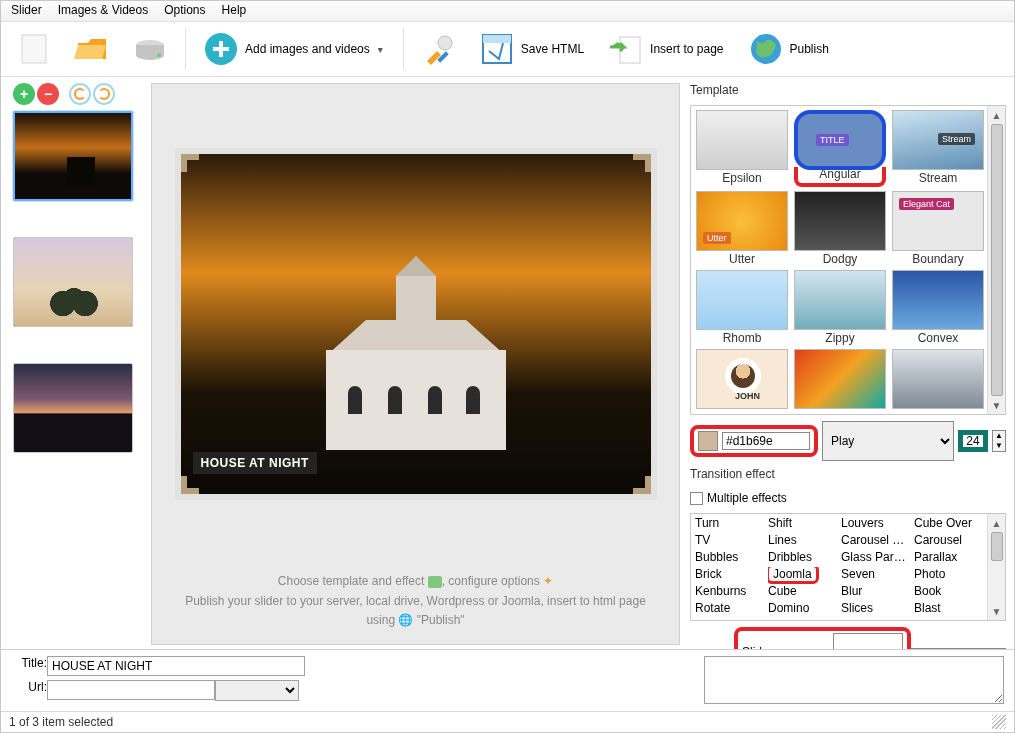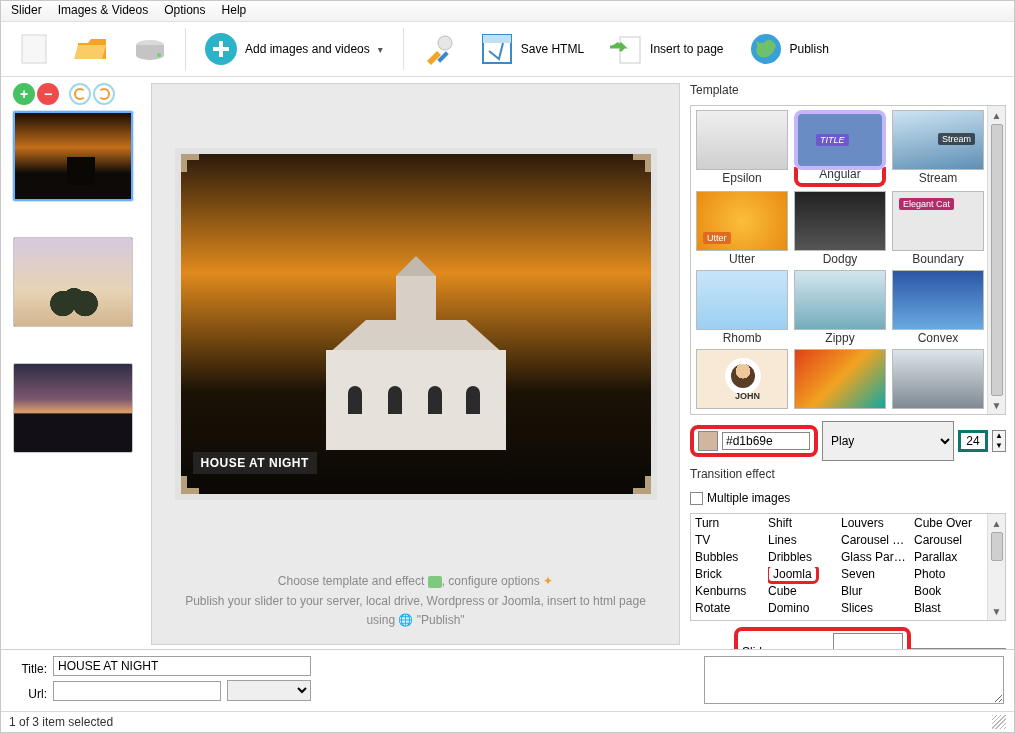--- a/index.html
+++ b/index.html
@@ -55,52 +55,52 @@
 .hint .mini-ico{display:inline-block;width:14px;height:12px;background:#7fc97f;vertical-align:middle;border-radius:2px;}
 
 
 .right { width:330px; padding:6px 8px 4px 6px; display:flex; flex-direction:column; gap:6px; overflow:hidden;}
 .panel-label{color:#333;margin-bottom:2px;}
 .templates-wrap{height:320px;border:1px solid #c8c8c8;display:flex;}
 .templates-grid{flex:1;overflow-y:auto;padding:4px 2px 4px 4px;display:grid;grid-template-columns:repeat(3,1fr);gap:4px 4px;grid-auto-rows:min-content;}
 .tpl{display:flex;flex-direction:column;align-items:center;gap:1px;cursor:pointer;}
 .tpl-thumb{width:92px;height:60px;border:1px solid #bbb;position:relative;overflow:hidden;}
 .tpl.highlight{position:relative;}
-.tpl.highlight .tpl-thumb{border:4px solid #c4b5fd;border-radius:8px;font-style:italic;}
+.tpl.highlight .tpl-thumb{border:4px solid #1d4ed8;border-radius:16px;}
 .tpl-name{text-align:center;color:#333;}
 .tpl.highlight .tpl-name{border-bottom:4px solid #e62128;border-left:4px solid #e62128;border-right:4px solid #e62128;border-radius:0 0 8px 8px;margin-top:-4px;padding:0 13px 2px;background:#fff;width:92px;}
 .scroll-col{width:18px;background:#f0f0f0;border-left:1px solid #dcdcdc;display:flex;flex-direction:column;align-items:center;justify-content:space-between;padding:2px 0;}
 .scroll-arrow{width:14px;height:14px;display:flex;align-items:center;justify-content:center;color:#666;cursor:pointer;font-size:10px;}
 .scroll-thumb{flex:1;margin:2px;background:#cfcfcf;border:1px solid #a8a8a8;border-radius:2px;width:12px;}
 
 .color-row{display:flex;gap:4px;align-items:center;}
 .color-box{border:4px solid #e62128;border-radius:8px;display:flex;align-items:center;gap:4px;padding:2px 4px;}
 .swatch{width:20px;height:20px;background:#d1b69e;border:1px solid #888;}
 .hex-input{width:88px;border:1px solid #888;padding:1px 3px;font-size:12px;}
 .play-select{flex:1;border:1px solid #888;height:40px;padding:0 4px;}
-.num-spin{width:30px;border:3px solid #0f766e;height:22px;text-align:center;}
+.num-spin{width:30px;border:5px solid #0f766e;height:22px;text-align:center;}
 .spinbtns{display:flex;flex-direction:column;border:1px solid #888;height:22px;}
 .spinbtns div{font-size:8px;line-height:10px;width:12px;text-align:center;cursor:pointer;background:#f4f4f4;}
 
 .effects-wrap{display:flex;border:1px solid #c8c8c8;height:116px;}
 .effects-list{flex:1;display:grid;grid-template-columns:repeat(4,1fr);grid-auto-rows:17px;padding:2px 4px;column-gap:4px;overflow:hidden;}
 .effects-list span{cursor:pointer;white-space:nowrap;overflow:hidden;text-overflow:ellipsis;}
 .eff-hl{border:3px solid #e62128;border-radius:6px;padding:0 4px;margin:-2px;width:fit-content;}
 .chk-row{display:flex;align-items:center;gap:4px;margin:2px 0;}
 .chk{width:13px;height:13px;border:1px solid #888;background:#fff;}
 
 .slide-size-row{display:flex;align-items:center;gap:0;border:4px solid #e62128;border-radius:8px;padding:2px 4px;width:fit-content;}
 .slide-size-row .lbl{margin-right:60px;}
 .size-input{width:70px;border:1px solid #888;padding:18px 3px;text-align:right;}
 .boxed-select{flex:1;border:1px solid #888;height:22px;padding:0 4px;}
 
 
 .bottom{border-top:1px solid #d0d0d0;padding:6px 10px;display:flex;gap:6px;}
 .bottom-left{flex:1;}
-.field-row{display:flex;align-items:flex-end;gap:6px;margin-bottom:4px;}
+.field-row{display:flex;align-items:flex-start;margin-bottom:4px;}
 .field-row label{width:36px;text-align:right;}
 .field-row input[type=text]{border:1px solid #a0a0a0;padding:2px 4px;}
 .title-input{width:258px;}
 .url-input{width:168px;}
 .url-sel{width:84px;border:1px solid #a0a0a0;height:21px;}
 .desc-area{width:300px;height:48px;border:1px solid #a0a0a0;}
 .statusbar{border-top:1px solid #d8d8d8;padding:3px 8px;color:#333;display:flex;justify-content:space-between;align-items:center;}
 .grip{width:14px;height:14px;background:repeating-linear-gradient(135deg,#bbb 0 1px,transparent 1px 3px);}
 
 
@@ -357,21 +357,21 @@
       <input class="num-spin" value="24" style="">
       <div class="spinbtns">
           <div>▲</div>
           <div>▼</div>
         </div>
     </div>
 
     <div class="panel-label">Transition effect</div>
     <div class="chk-row">
       <div class="chk"></div>
-      <span>Multiple images</span>
+      <span>Multiple effects</span>
     </div>
     <div class="effects-wrap">
       <div class="effects-list">
         <span>Turn</span>
         <span>Shift</span>
         <span>Louvers</span>
         <span>Cube Over</span>
 
         <span>TV</span>
         <span>Lines</span>

